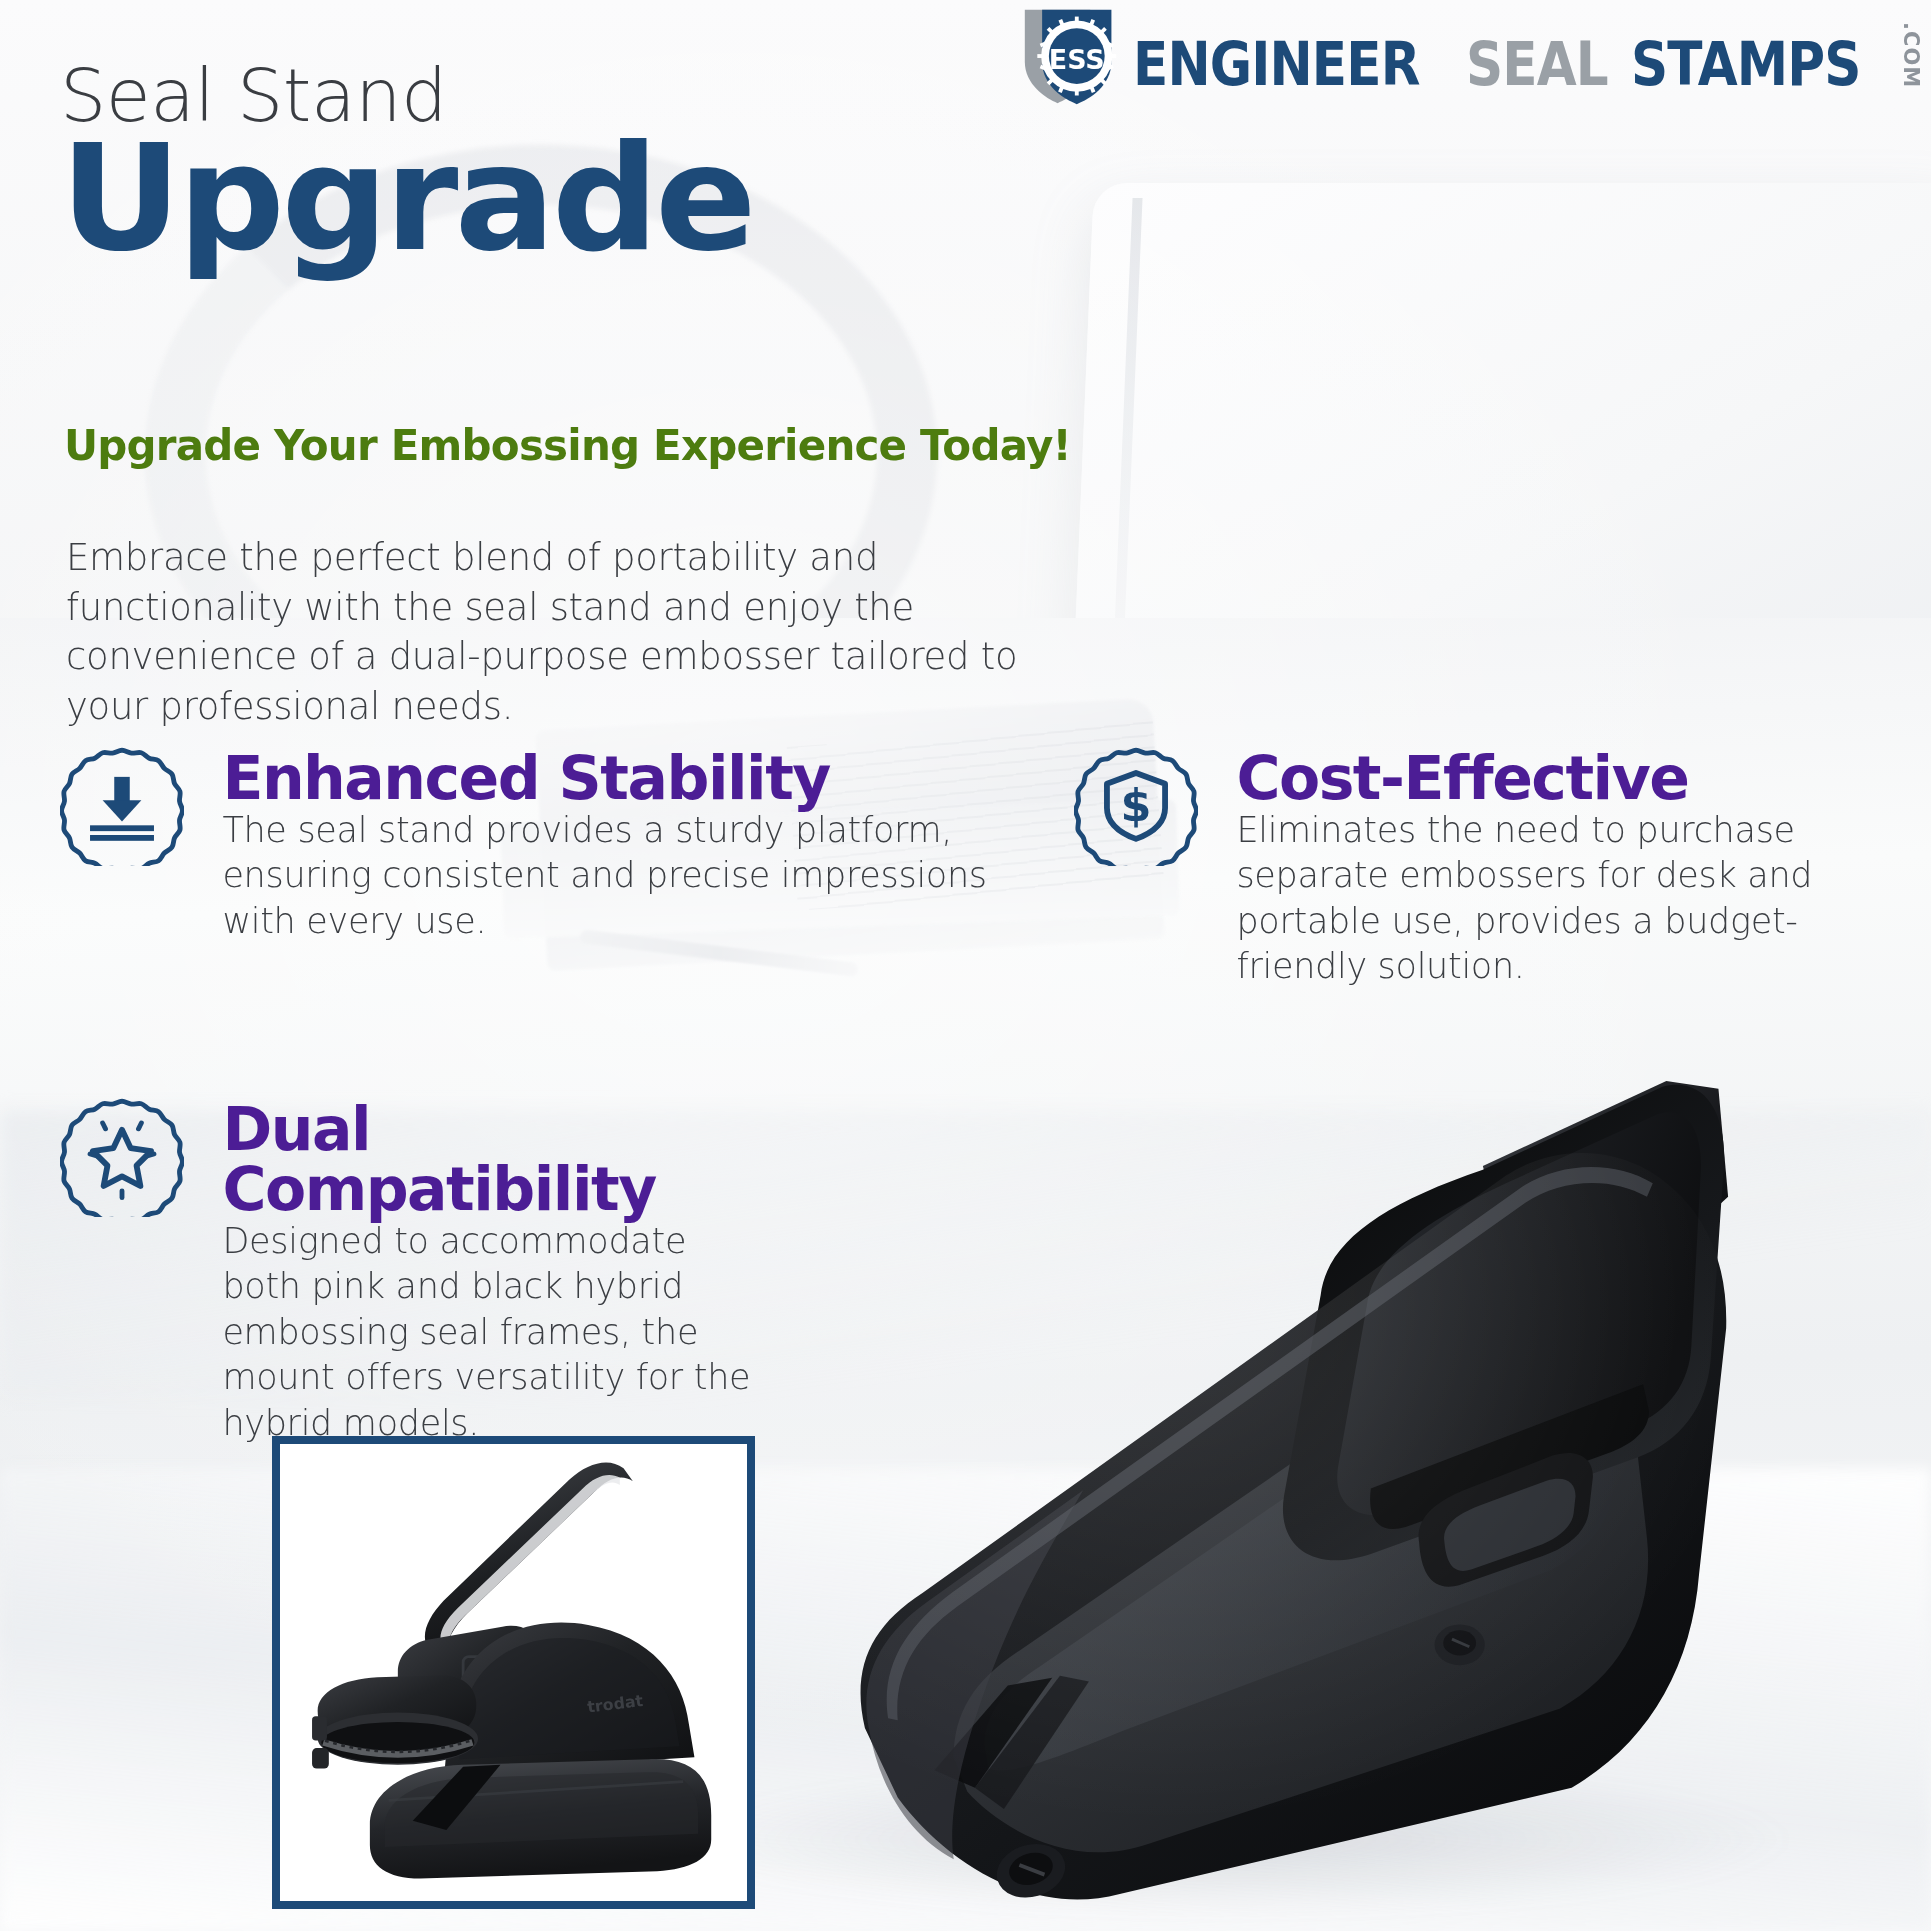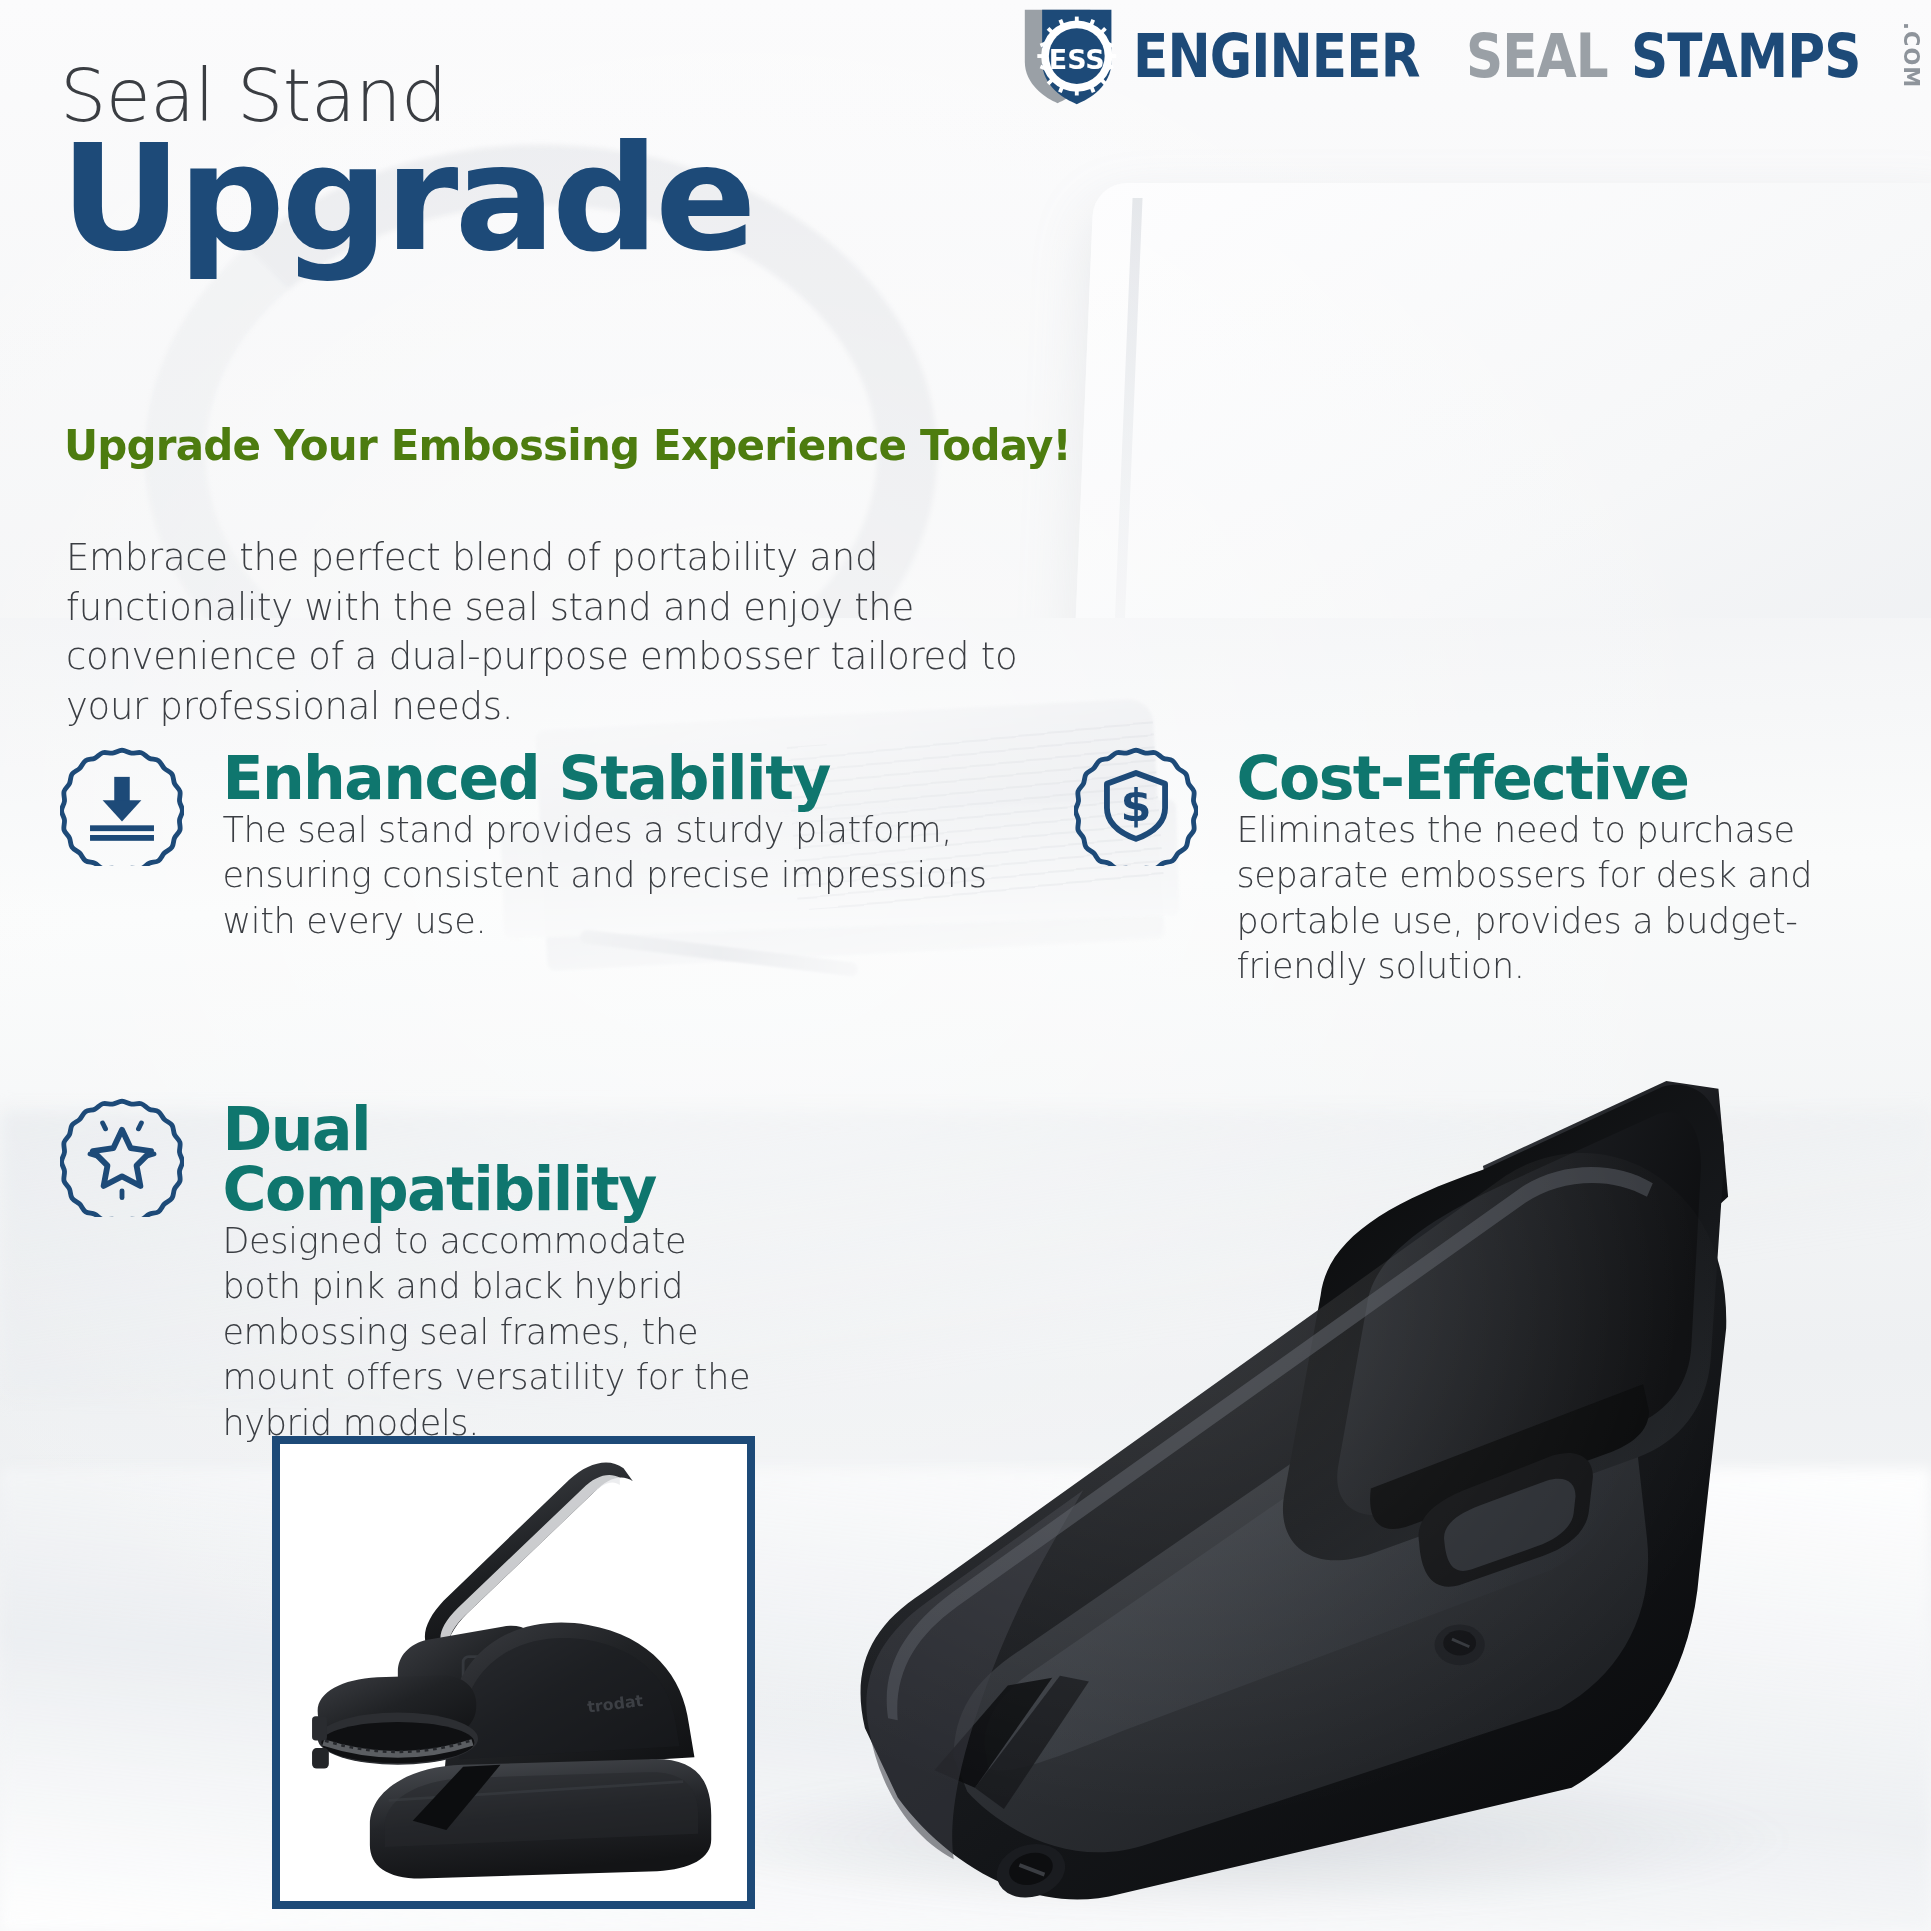--- a/index.html
+++ b/index.html
@@ -88,21 +88,21 @@
     background:radial-gradient(ellipse at 38% 42%, rgba(255,255,255,.55) 0%, rgba(255,255,255,0) 62%);
   }
 
   
   .logo{
     position:absolute; right:7.7px; top:5.8px;
     display:flex; align-items:center; gap:9.7px;
     z-index:40;
   }
   .logo-mark{ position:relative; width:104px; height:102px; flex:0 0 auto;text-align:center;}
-  .logo-word{ display:flex; align-items:center; }
+  .logo-word{ display:flex; align-items:flex-end; }
   .logo-word .w{
     font-family:"DejaVu Sans", sans-serif;
     font-weight:bold;
     font-size:60px;
     letter-spacing:-1px;
     line-height:.92;
     transform:scaleX(.86);
     transform-origin:left bottom;
   }
   .w-blue{ color:#1d4a78; }
@@ -162,21 +162,21 @@
   .f1{ left:60px; top:742px; width:985px; }
   .f2{ left:1074px; top:742px; width:830px; }
   .f3{ left:60px; top:1093px; width:676px; }
 
   .f-icon{ flex:0 0 auto; width:124px; height:124px; }
   .f-body{ padding-top:5.8px; }
   .f-title{
     font-family:"DejaVu Sans", sans-serif;
     font-weight:bold;
     font-size:60px;
-    color:#0f766e;
+    color:#4c1d95;
     letter-spacing:-1.5px;
     line-height:1;
     margin-left:17.4px;
   }
   .f-text{
     font-family:"DejaVu Sans", sans-serif;
     font-weight:300;
     font-size:35px;
     line-height:1.3;
     color:#3b3e43;

